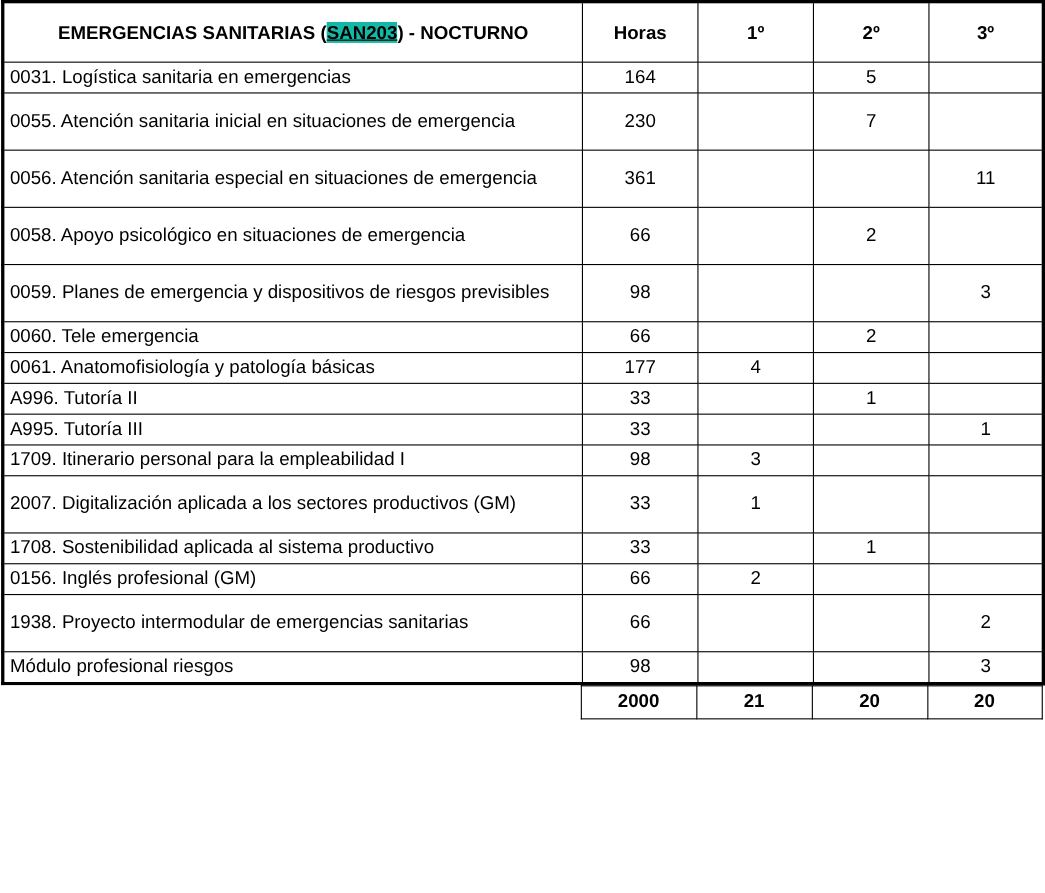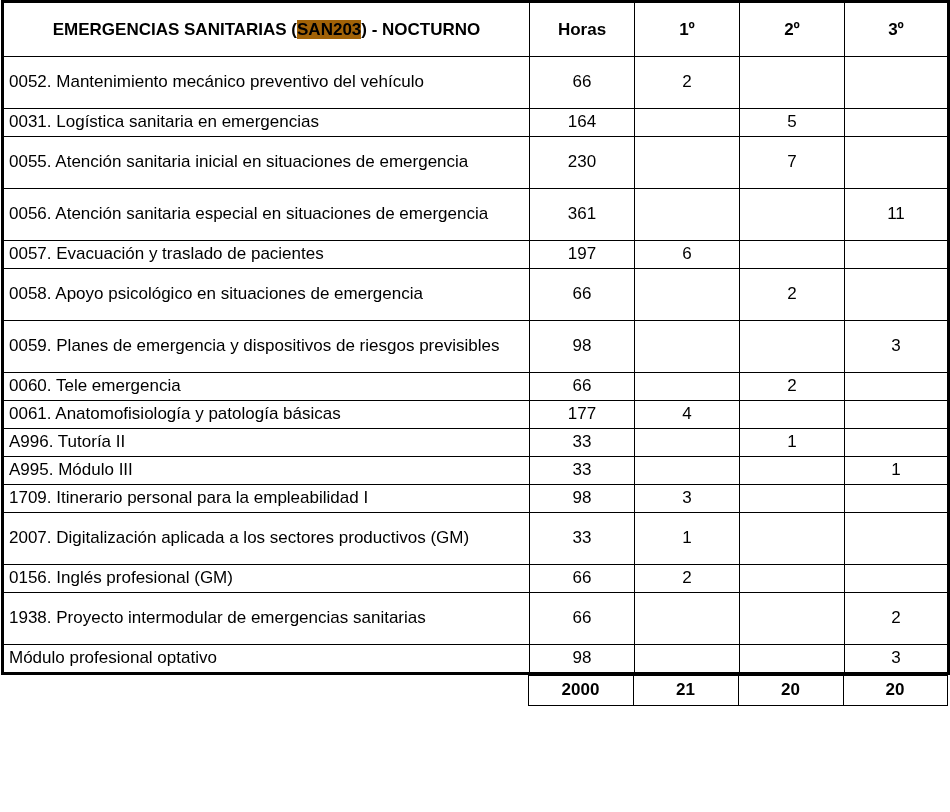--- a/index.html
+++ b/index.html
@@ -58,21 +58,22 @@
     height: 55px;
     padding-top: 3px;
     padding-bottom: 3px;
   }
   th.title-cell {
     font-size: 17px;
     line-height: 1.3;
     letter-spacing: 0px;
   }
   .hl {
-    background: #a16207;
+    background: #14b8a6;
+    text-decoration: underline;
   }
 
   
   td.subject {
     text-align: left;
     hyphens: none;
   }
   td.subject.justified {
     text-align: justify;
     text-align-last: left;
@@ -126,54 +127,40 @@
         <th class="title-cell">
           <span>EMERGENCIAS SANITARIAS (</span><span class="hl">SAN203</span><span>) - NOCTURNO</span>
         </th>
         <th>Horas</th>
         <th>1º</th>
         <th>2º</th>
         <th>3º</th>
       </tr>
     </thead>
     <tbody id="rows-body">
-        <tr class="r2">
-          <td class="subject justified">0052. Mantenimiento mecánico preventivo del vehículo</td>
-          <td class="num">66</td>
-          <td class="num">2</td>
-          <td class="num"></td>
-          <td class="num"></td>
-        </tr>
         <tr class="r1">
           <td class="subject">0031. Logística sanitaria en emergencias</td>
           <td class="num">164</td>
           <td class="num"></td>
           <td class="num">5</td>
           <td class="num"></td>
         </tr>
         <tr class="r2">
           <td class="subject justified">0055. Atención sanitaria inicial en situaciones de emergencia</td>
           <td class="num">230</td>
           <td class="num"></td>
           <td class="num">7</td>
           <td class="num"></td>
         </tr>
         <tr class="r2">
           <td class="subject justified">0056. Atención sanitaria especial en situaciones de emergencia</td>
           <td class="num">361</td>
           <td class="num"></td>
           <td class="num"></td>
           <td class="num">11</td>
-        </tr>
-        <tr class="r1">
-          <td class="subject">0057. Evacuación y traslado de pacientes</td>
-          <td class="num">197</td>
-          <td class="num">6</td>
-          <td class="num"></td>
-          <td class="num"></td>
         </tr>
         <tr class="r2">
           <td class="subject justified">0058. Apoyo psicológico en situaciones de emergencia</td>
           <td class="num">66</td>
           <td class="num"></td>
           <td class="num">2</td>
           <td class="num"></td>
         </tr>
         <tr class="r2">
           <td class="subject">0059. Planes de emergencia y dispositivos de riesgos previsibles</td>
@@ -197,56 +184,63 @@
           <td class="num"></td>
         </tr>
         <tr class="r1">
           <td class="subject">A996. Tutoría II</td>
           <td class="num">33</td>
           <td class="num"></td>
           <td class="num">1</td>
           <td class="num"></td>
         </tr>
         <tr class="r1">
-          <td class="subject">A995. Módulo III</td>
+          <td class="subject">A995. Tutoría III</td>
           <td class="num">33</td>
           <td class="num"></td>
           <td class="num"></td>
           <td class="num">1</td>
         </tr>
         <tr class="r1">
           <td class="subject">1709. Itinerario personal para la empleabilidad I</td>
           <td class="num">98</td>
           <td class="num">3</td>
           <td class="num"></td>
           <td class="num"></td>
         </tr>
         <tr class="r2">
           <td class="subject justified">2007. Digitalización aplicada a los sectores productivos (GM)</td>
           <td class="num">33</td>
           <td class="num">1</td>
           <td class="num"></td>
           <td class="num"></td>
         </tr>
         <tr class="r1">
+          <td class="subject">1708. Sostenibilidad aplicada al sistema productivo</td>
+          <td class="num">33</td>
+          <td class="num"></td>
+          <td class="num">1</td>
+          <td class="num"></td>
+        </tr>
+        <tr class="r1">
           <td class="subject">0156. Inglés profesional (GM)</td>
           <td class="num">66</td>
           <td class="num">2</td>
           <td class="num"></td>
           <td class="num"></td>
         </tr>
         <tr class="r2">
           <td class="subject justified">1938. Proyecto intermodular de emergencias sanitarias</td>
           <td class="num">66</td>
           <td class="num"></td>
           <td class="num"></td>
           <td class="num">2</td>
         </tr>
         <tr class="r1">
-          <td class="subject">Módulo profesional optativo</td>
+          <td class="subject">Módulo profesional riesgos</td>
           <td class="num">98</td>
           <td class="num"></td>
           <td class="num"></td>
           <td class="num">3</td>
         </tr>
       </tbody>
   </table>
 
   <table class="totals">
     <colgroup>

